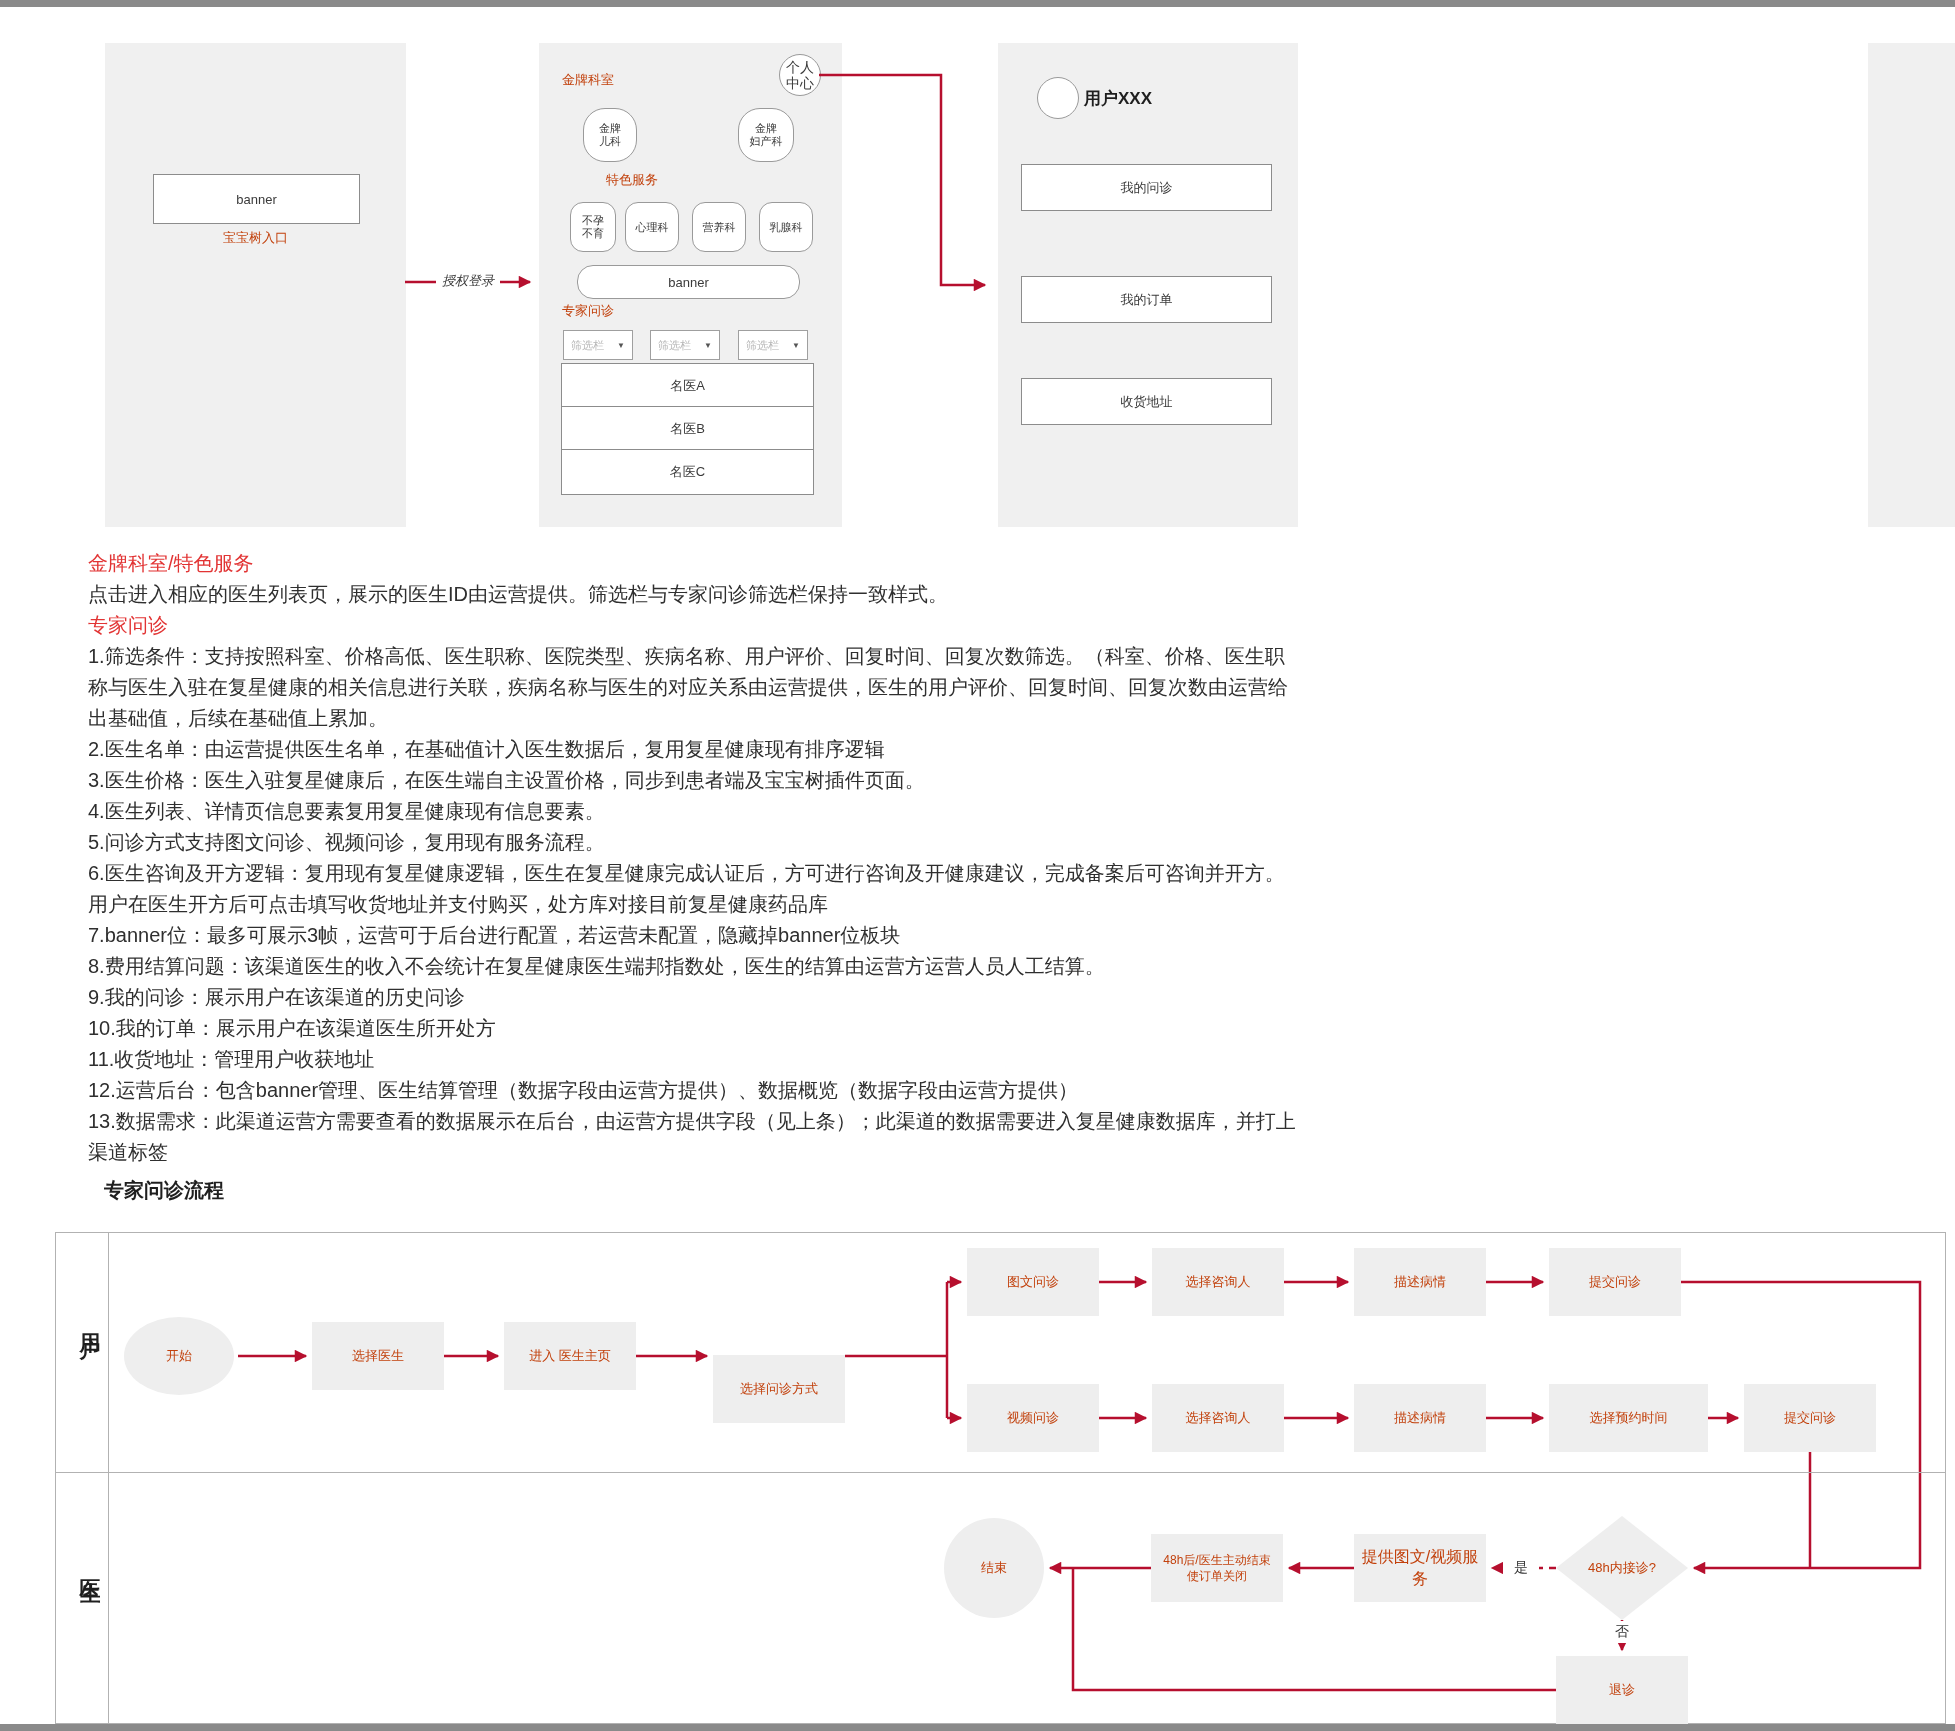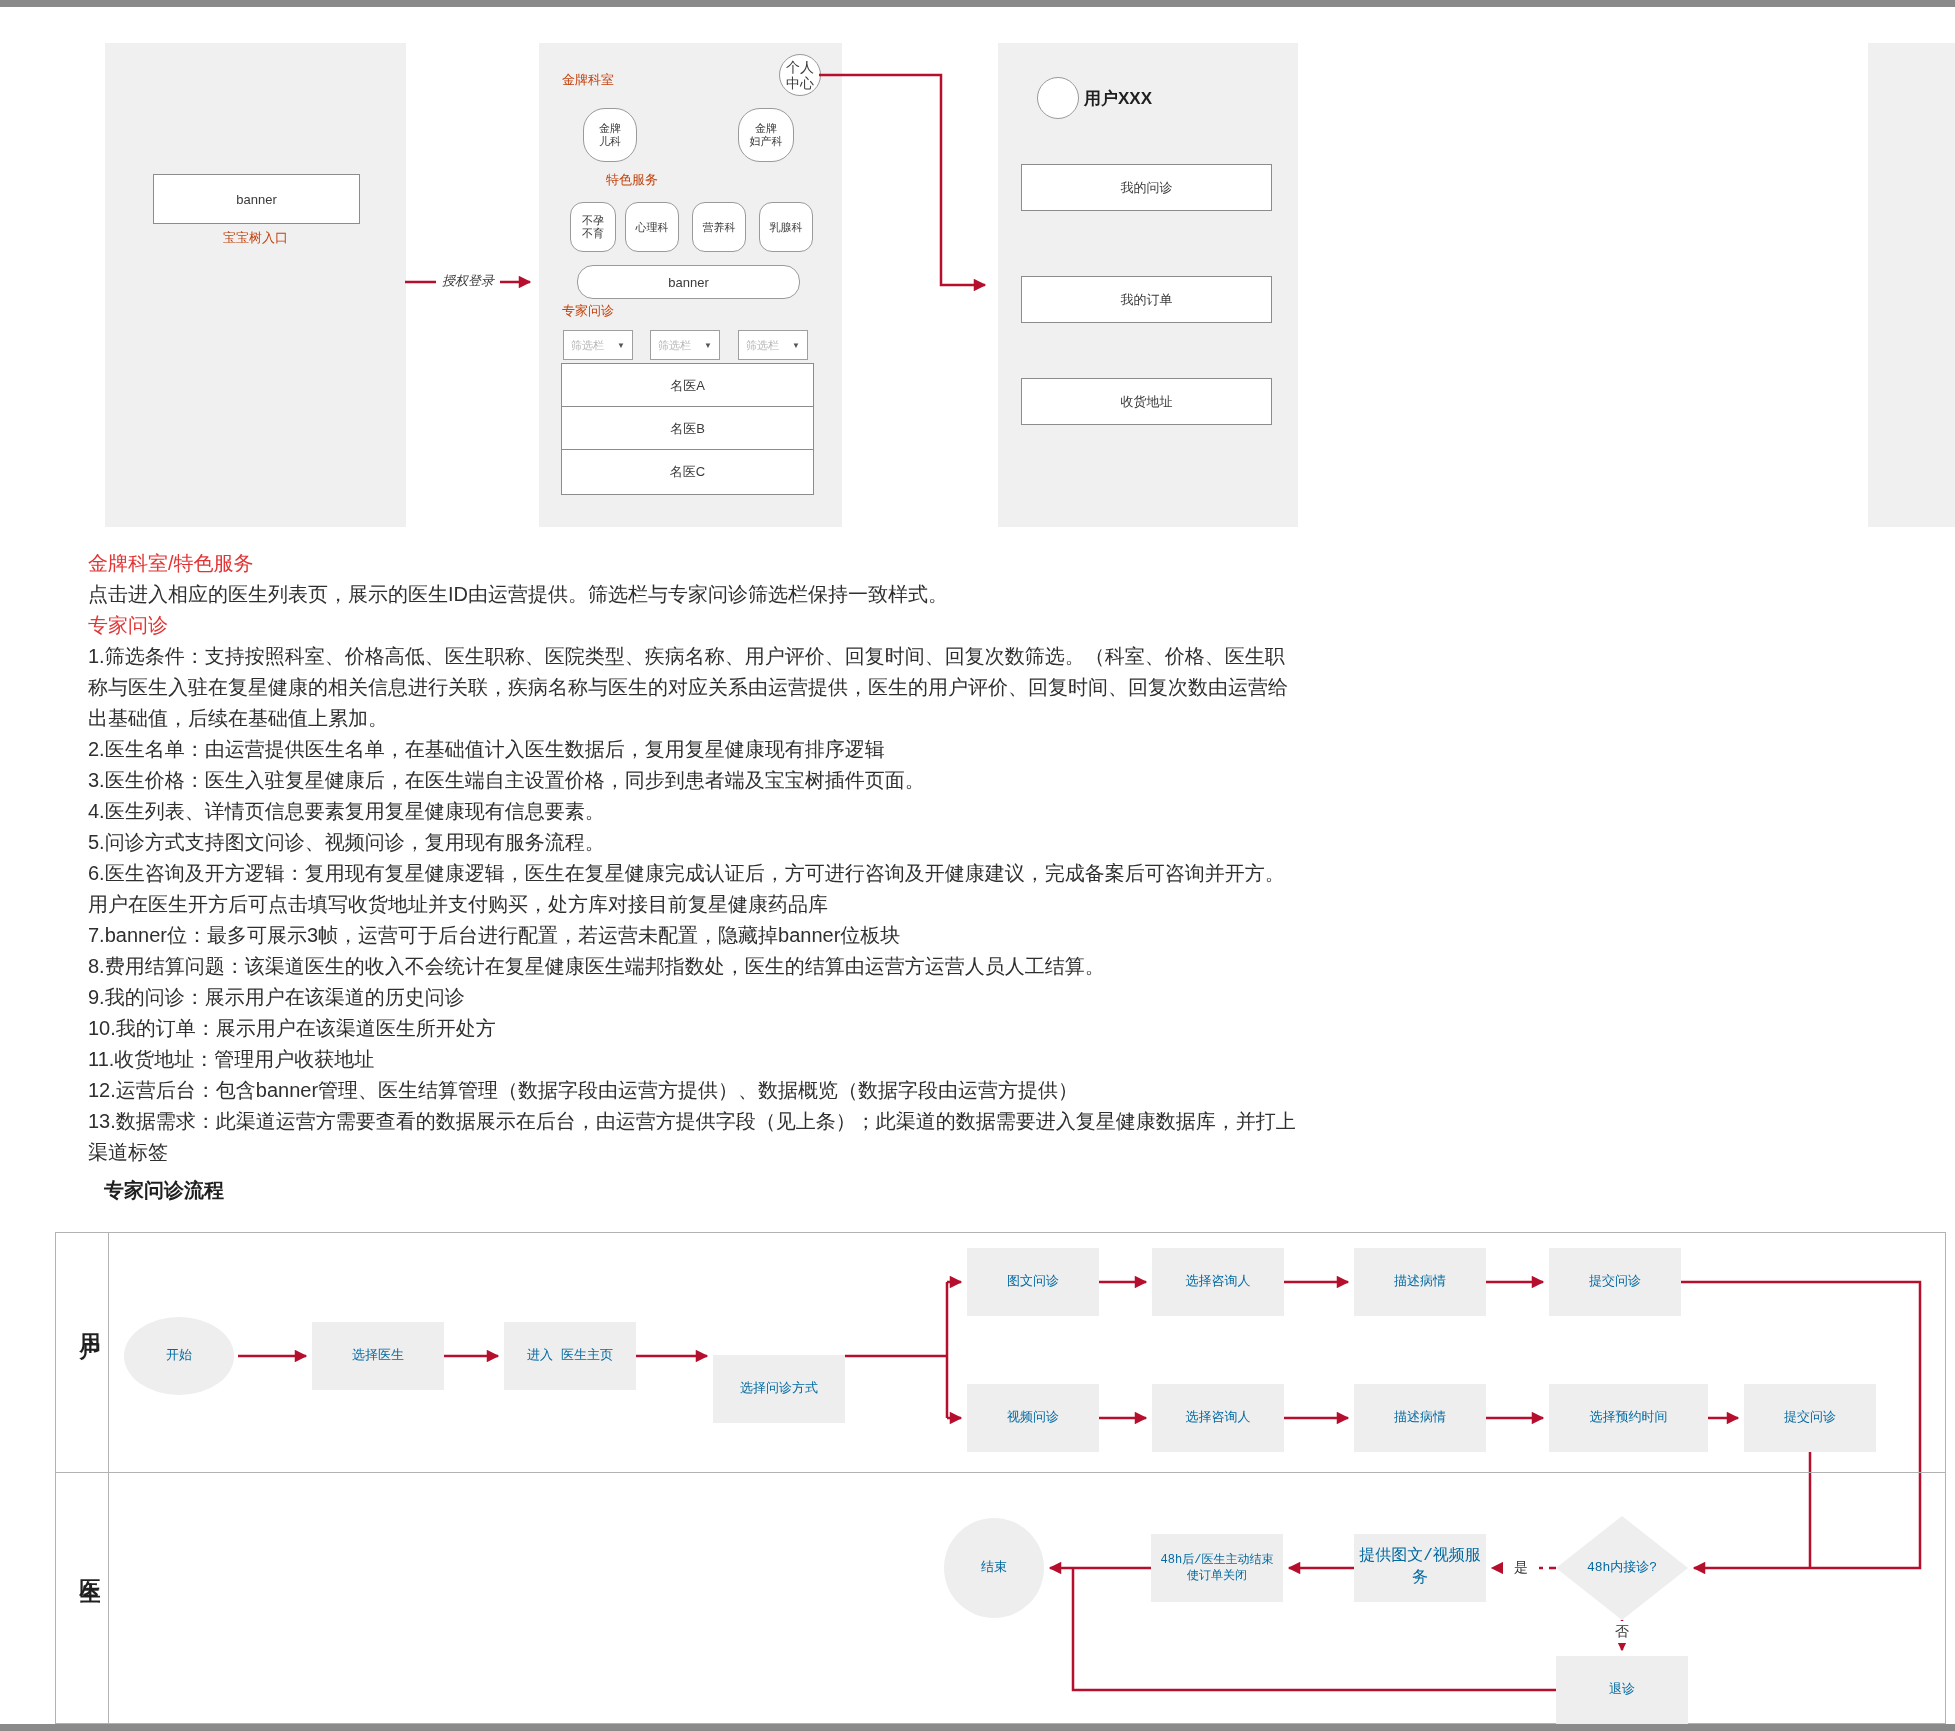--- a/index.html
+++ b/index.html
@@ -20,21 +20,21 @@
   #notes .red{color:#e23434;}
   #notes p{margin:0;}
   #flow-title{position:absolute;left:104px;top:1177px;font-size:20px;font-weight:bold;color:#1f1f1f;}
   #flow-frame{position:absolute;left:55px;top:1232px;width:1891px;height:492px;border:1px solid #b2b2b2;box-sizing:border-box;}
   #flow-frame .divider{position:absolute;left:0;top:239px;width:100%;height:1px;background:#b2b2b2;}
   #flow-frame .labelcol{position:absolute;left:52px;top:0;width:1px;height:100%;background:#b2b2b2;}
   .lane-label{position:absolute;left:14px;width:34px;writing-mode:vertical-rl;text-orientation:upright;font-size:21px;font-weight:bold;color:#1f1f1f;letter-spacing:3px;text-align:center;}
   svg.overlay{position:absolute;left:0;top:0;pointer-events:none;}
   .red-line{stroke:#b60f2e;stroke-width:2.5;fill:none;}
   .dashed{stroke-dasharray:7 6;}
-  .fnode{position:absolute;background:#eee;display:flex;align-items:center;justify-content:center;font-size:13px;color:#0369a1;text-align:center;white-space:pre-line;line-height:1.35;font-family:Liberation Mono, monospace;}
+  .fnode{position:absolute;background:#eee;display:flex;align-items:center;justify-content:center;font-size:13px;color:#c2410c;text-align:center;white-space:pre-line;line-height:1.35;}
   .flabel{position:absolute;background:#fff;display:flex;align-items:center;justify-content:center;font-size:14px;color:#333;}
   .avatar{position:absolute;background:#fff;border:1px solid #9a9a9a;border-radius:50%;}
   .username{position:absolute;font-size:17px;font-weight:bold;color:#1f1f1f;}
 </style>
 </head>
 <body>
 
 <div id="page">
 
   <div class="strip" style="top:0;height:7px;"></div>

